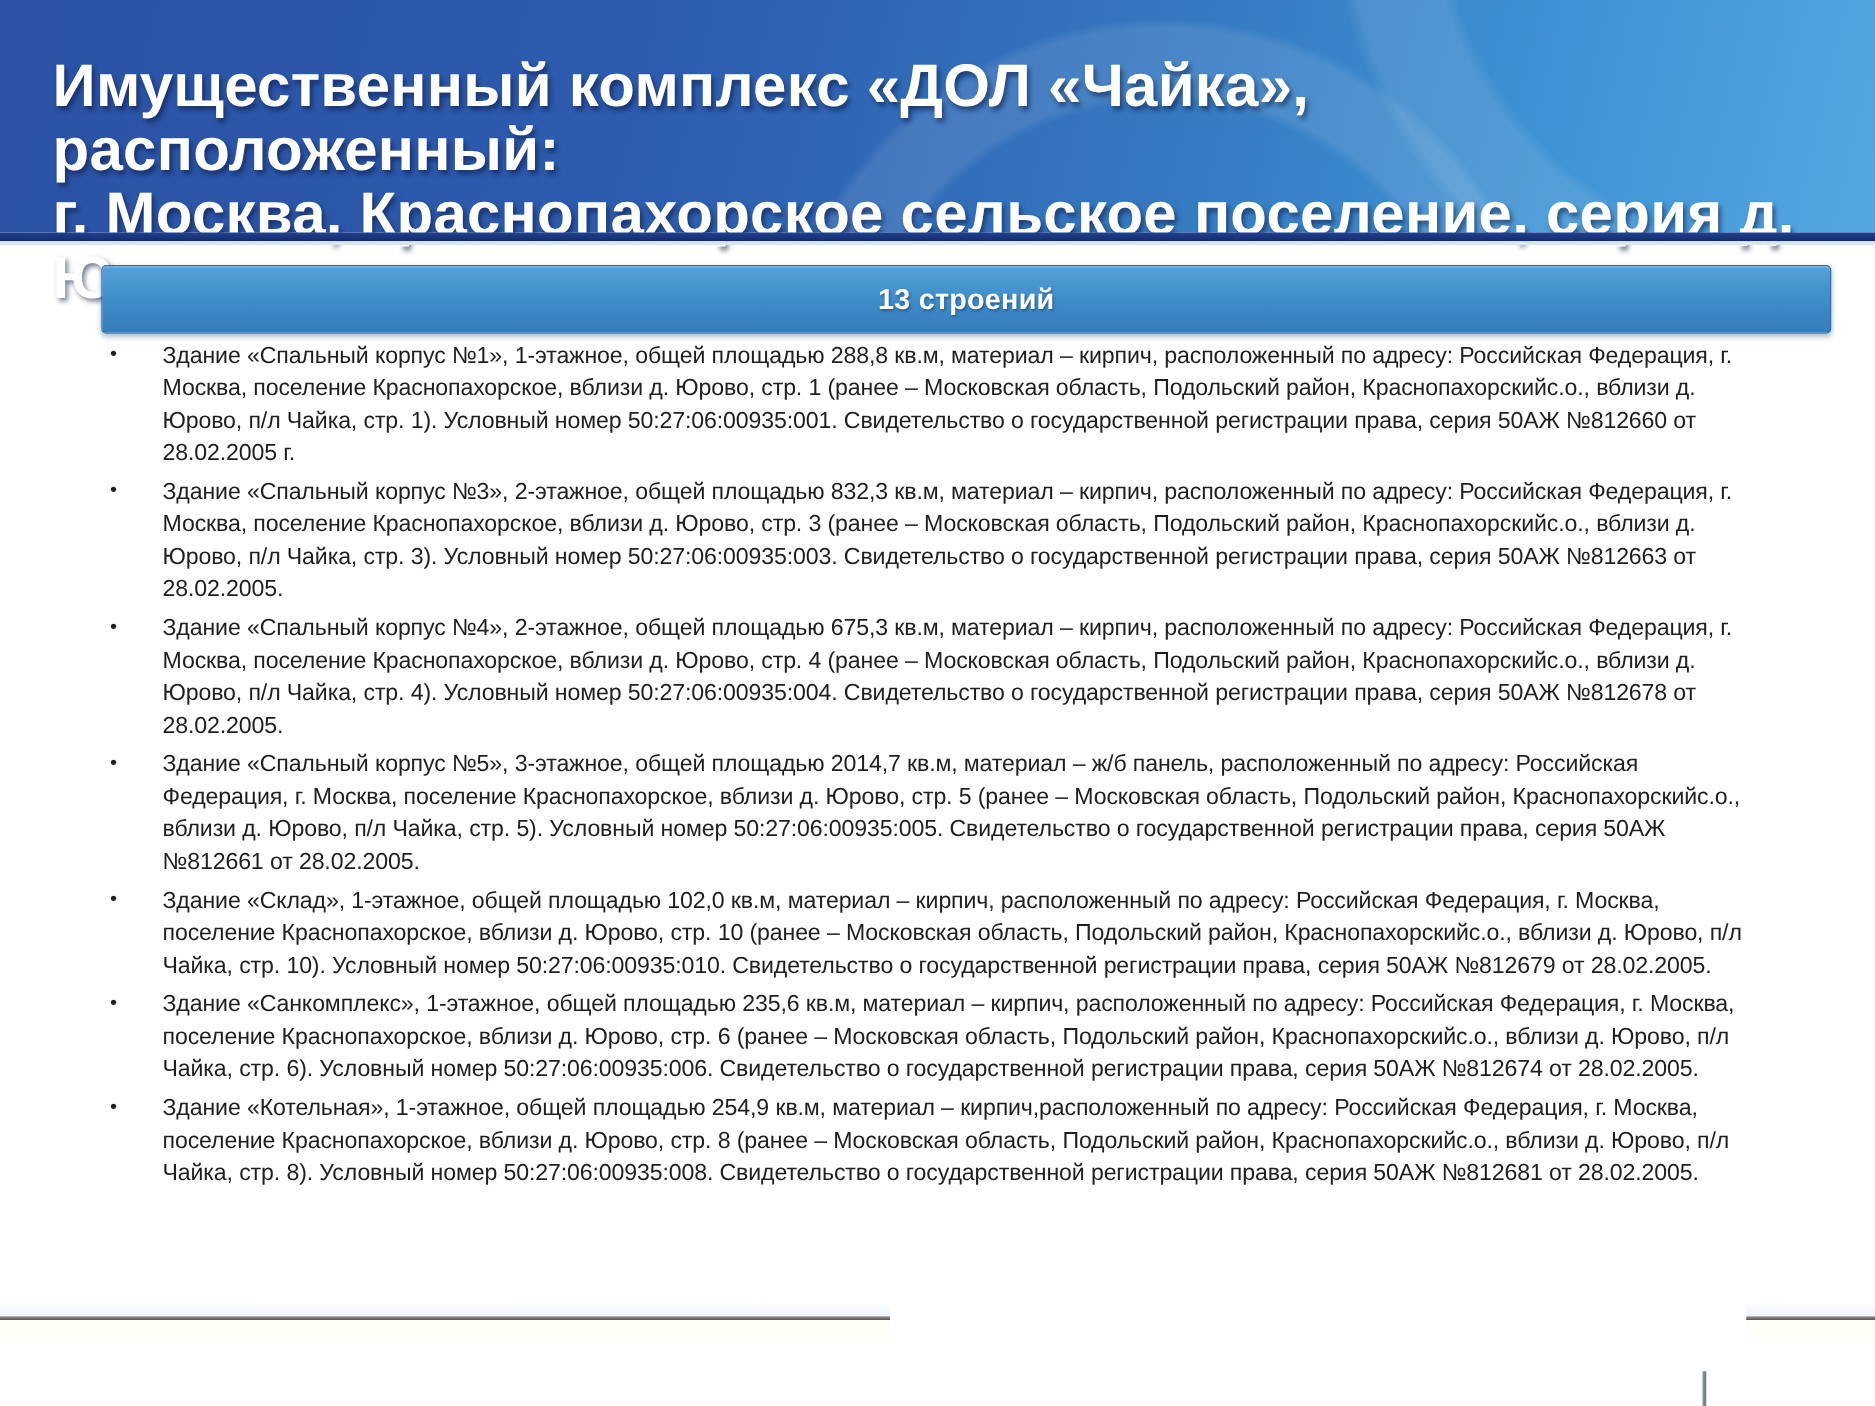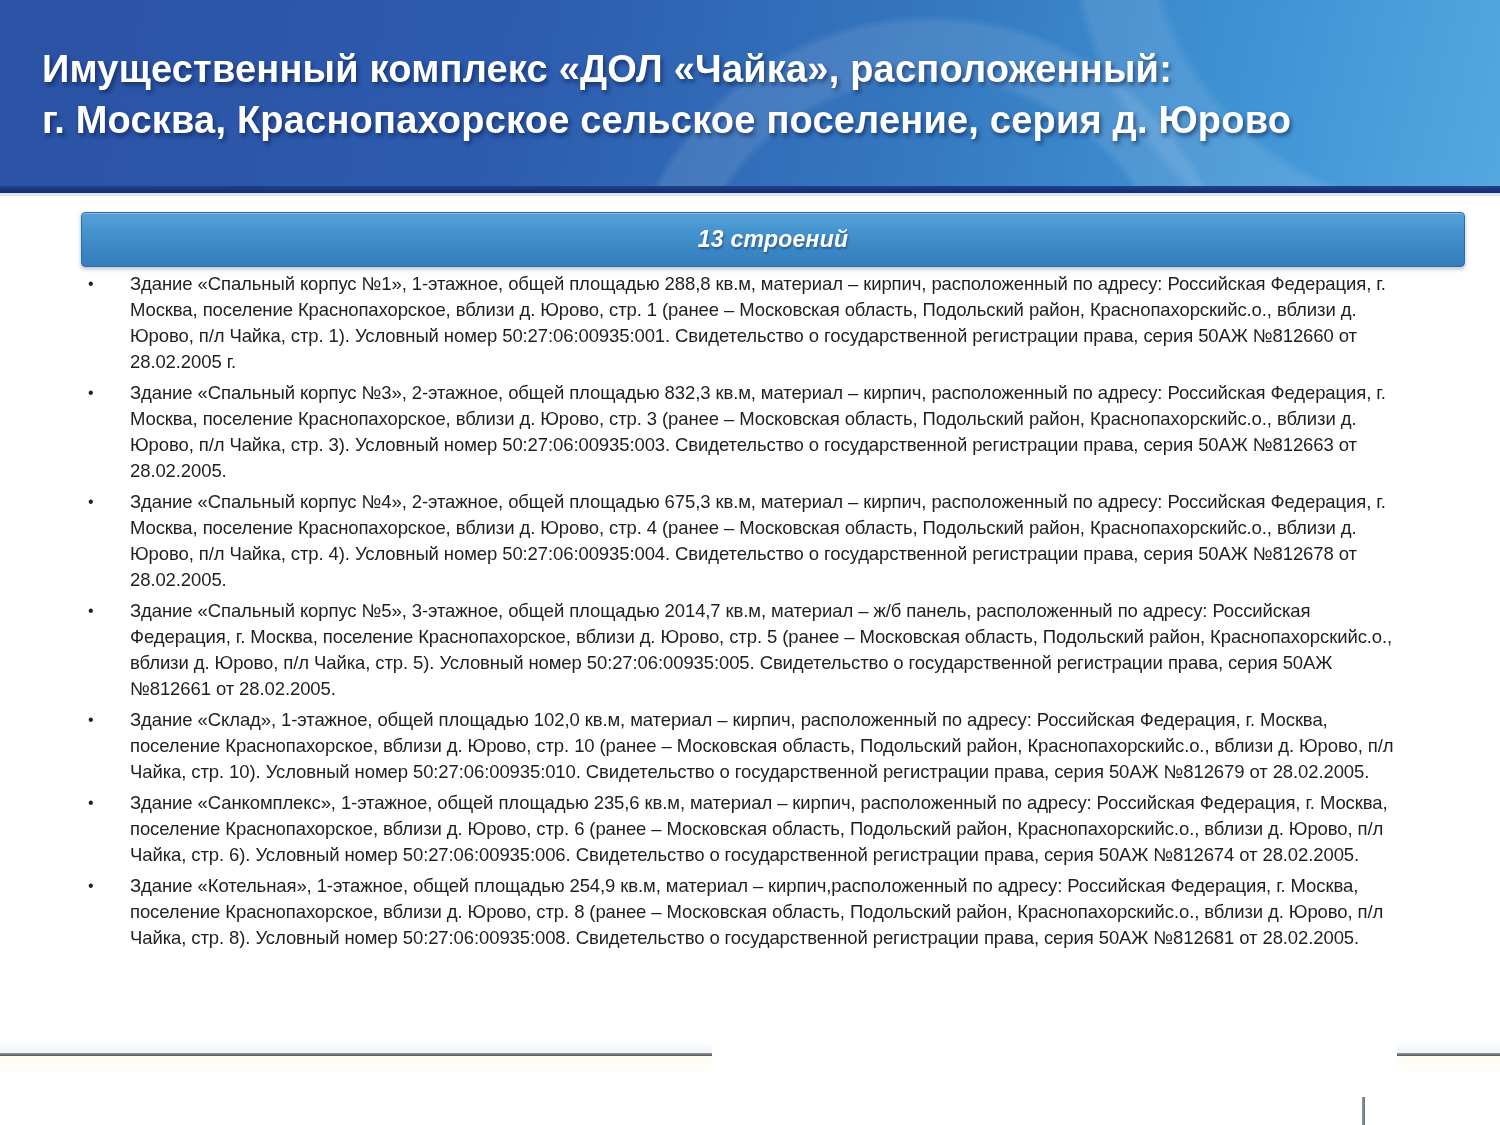--- a/index.html
+++ b/index.html
@@ -34,41 +34,40 @@
     position: absolute;
     left: 0; top: 193px;
     width: 1500px; height: 3px;
     background: #d7e5f4;
   }
   .title {
     position: absolute;
     left: 42px; top: 44px;
     width: 1420px;
     color: #ffffff;
-    font-size: 38px;
+    font-size: 48px;
     font-weight: bold;
     line-height: 51px;
     letter-spacing: 0.2px;
     text-shadow: 2px 3px 4px rgba(8, 18, 60, 0.55);
   }
 
   
   .banner {
     position: absolute;
     left: 81px; top: 212px;
     width: 1384px; height: 55px;
     box-sizing: border-box;
     border: 1px solid #2d6ea9;
     border-radius: 4px;
     background: linear-gradient(180deg, #58a1d7 0%, #4392cd 38%, #3a86c4 70%, #357dba 100%);
     box-shadow: 0 2px 4px rgba(40, 70, 110, 0.35), inset 0 1px 0 rgba(255,255,255,0.30);
     display: flex;
     align-items: center;
     justify-content: center;
-    font-style: italic;
   }
   .banner-text {
     color: #ffffff;
     font-size: 23px;
     font-weight: bold;
     letter-spacing: 0.2px;
     text-shadow: 1px 2px 2px rgba(20, 40, 80, 0.45);
   }
 
   

